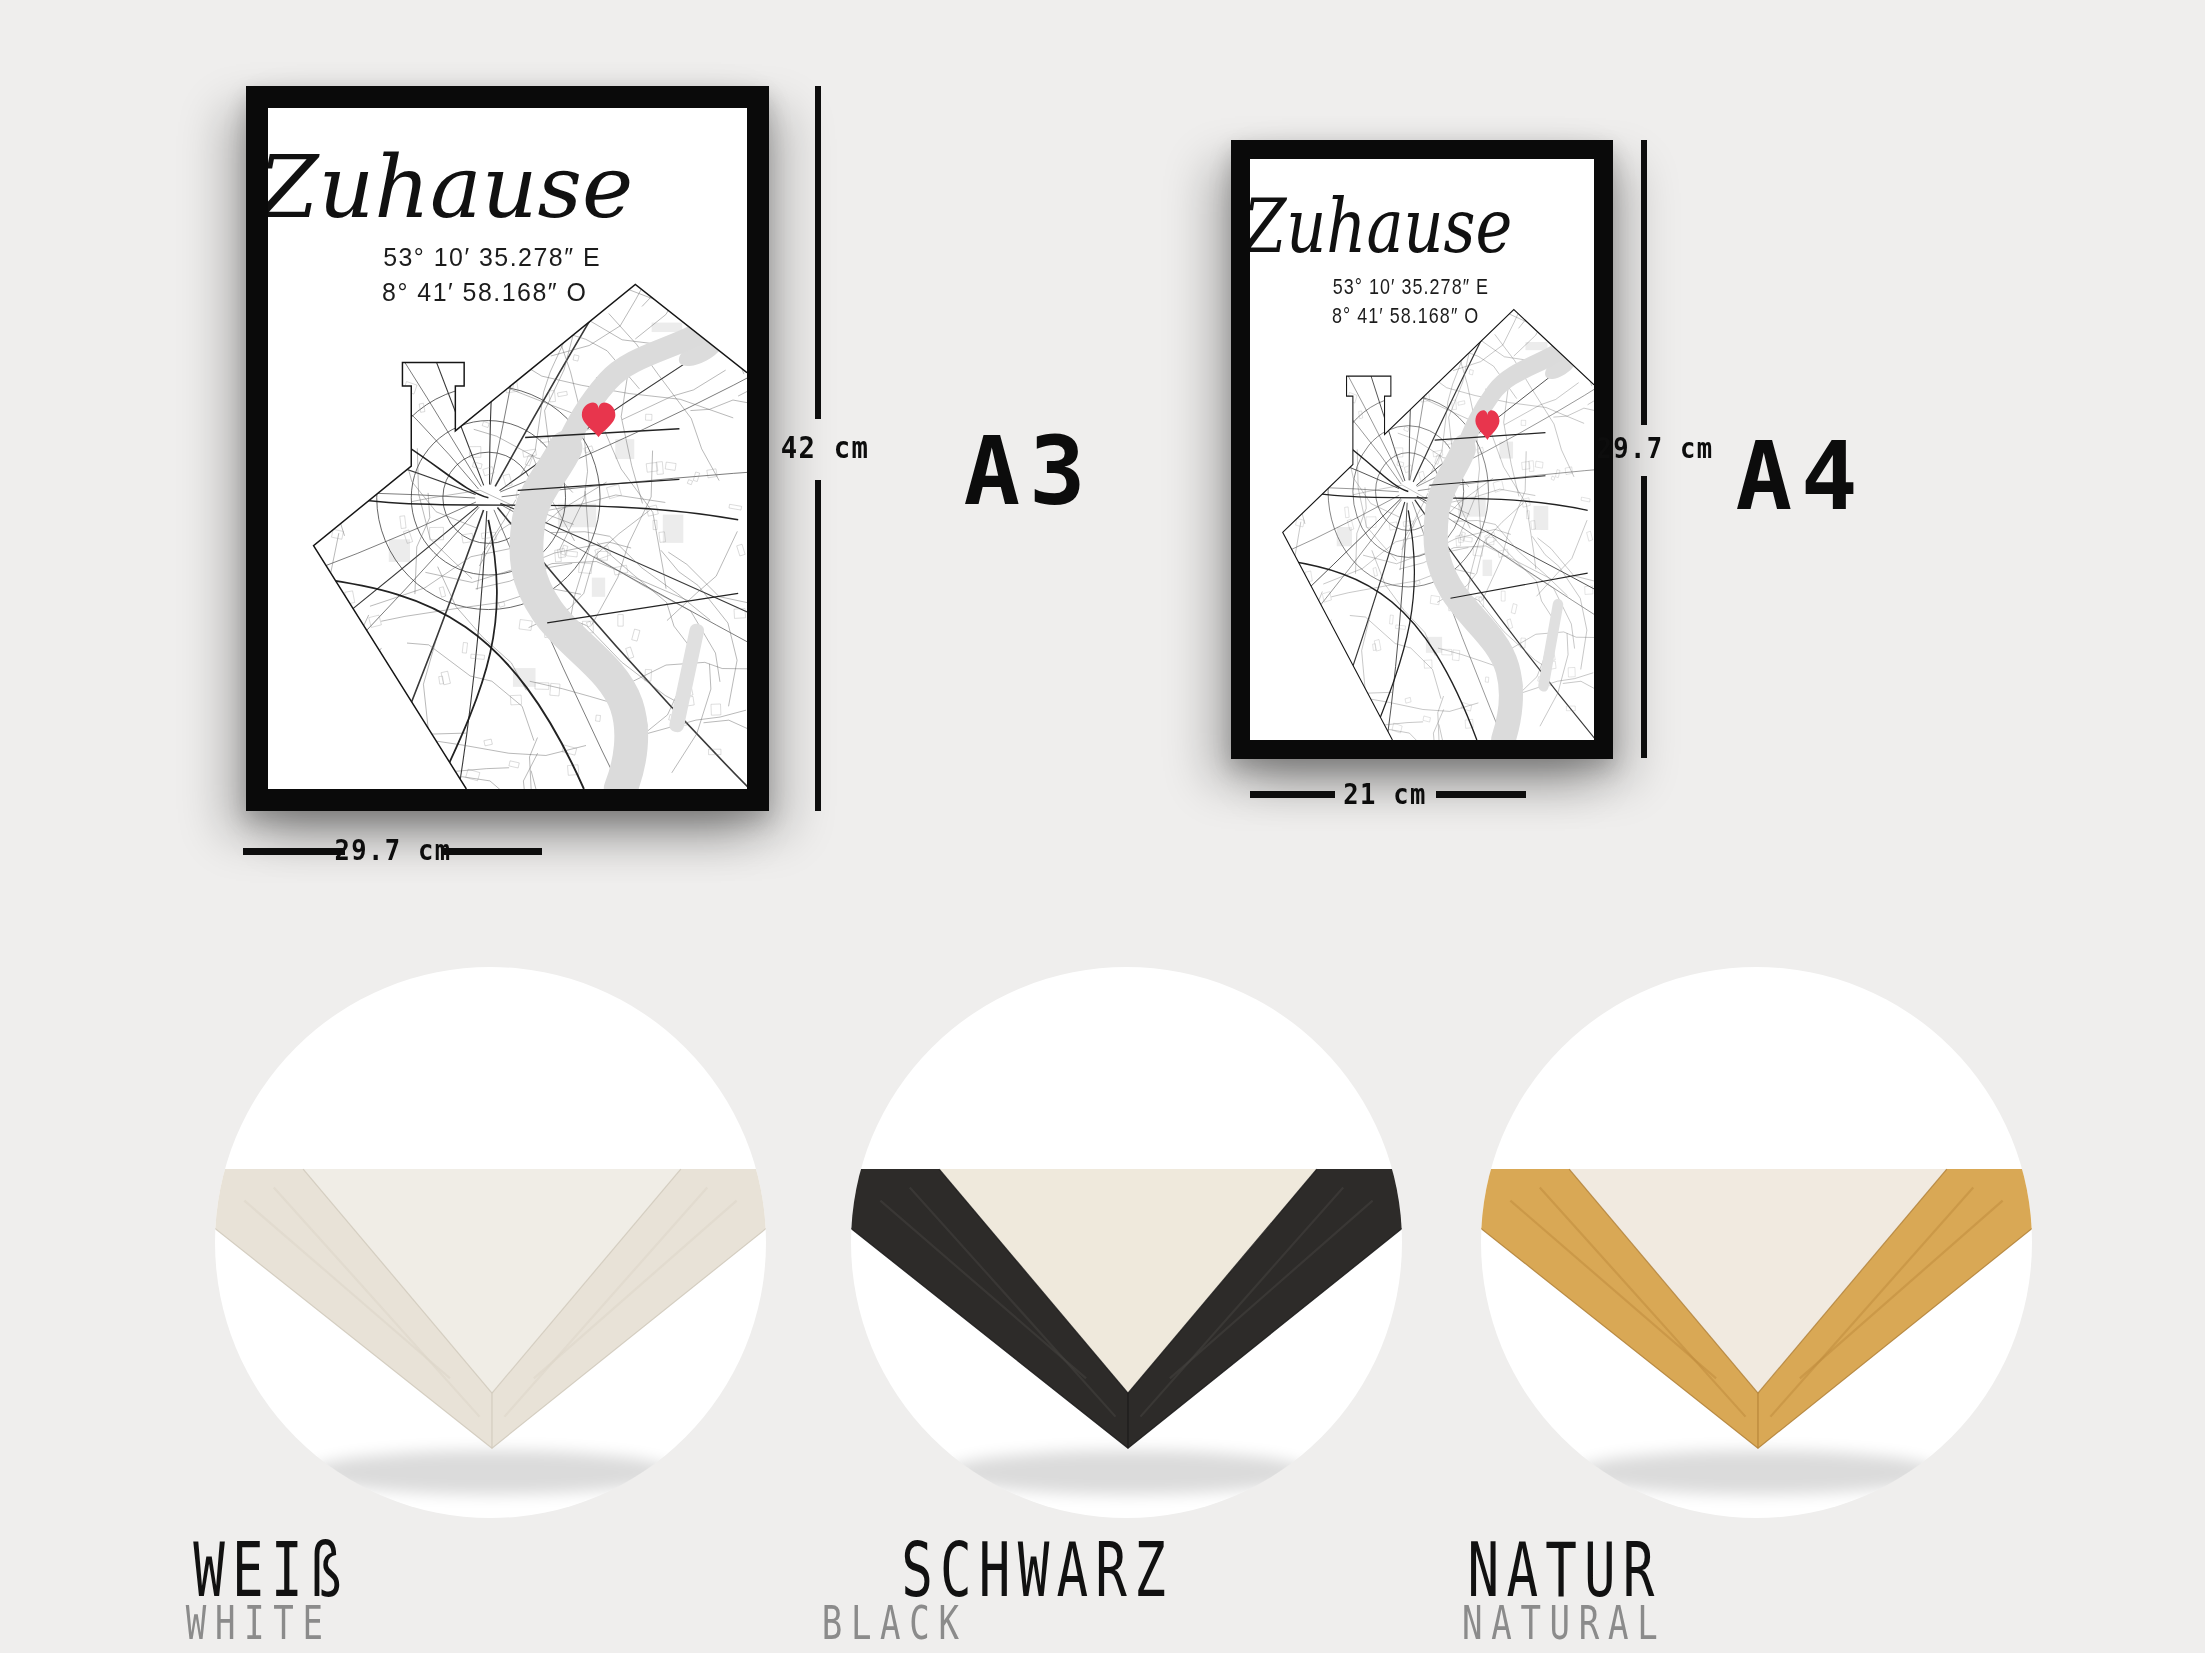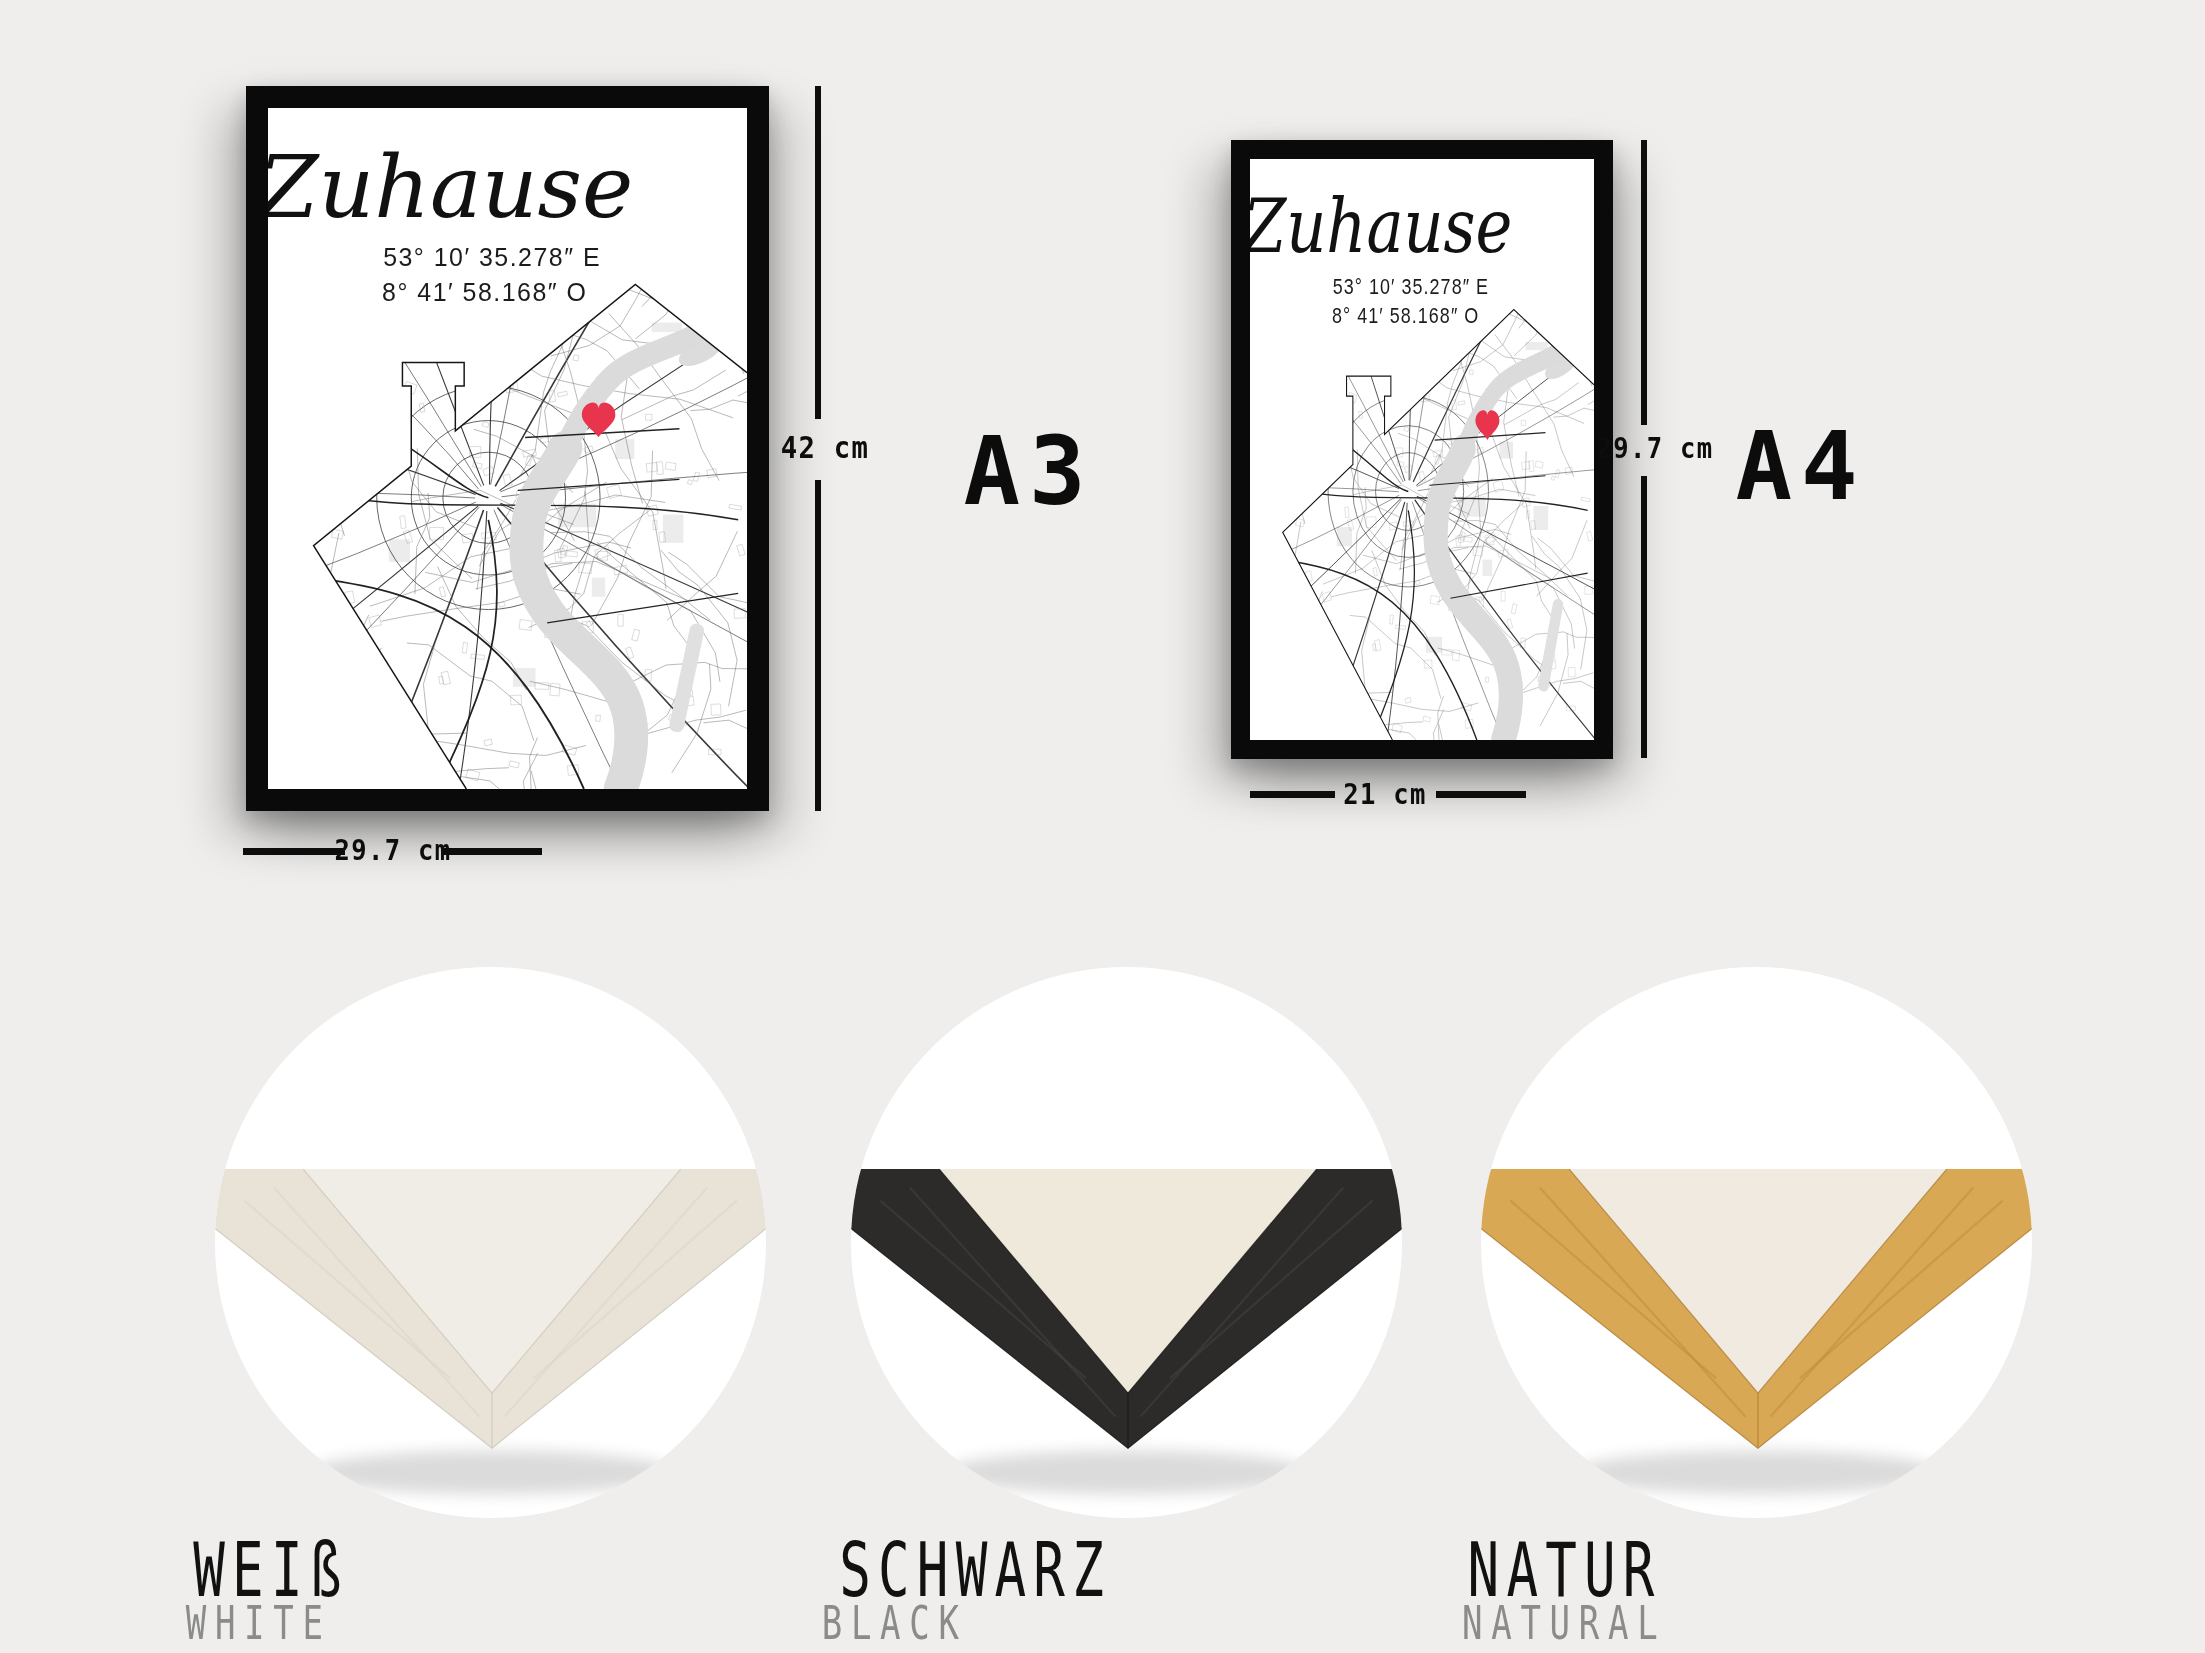--- a/index.html
+++ b/index.html
@@ -593,21 +593,21 @@
         </g>
         <path d="M 270,926 L 62,595 L 195,487 L 195,378 L 183,378 L 183,346 L 267,346 L 267,378 L 255,378 L 255,439 L 500,240 L 652,360" fill="none" stroke="#151515" stroke-width="2"></path>
         <path d="M0,12 C-2,8 -12,2.5 -12,-4 C-12,-9.5 -8,-13 -4,-13 C-1.8,-13 0,-11 0,-8.5 C0,-11 1.8,-13 4,-13 C8,-13 12,-9.5 12,-4 C12,2.5 2,8 0,12 Z" transform="translate(450,425) scale(1.9)" fill="#e8354d"></path>
       </svg>
       </div>
   </div>
 
   <div class="dim-line" style="left:1641px;top:140px;width:5.9px;height:285px"></div>
   <div class="dim-line" style="left:1641px;top:476px;width:5.9px;height:282px"></div>
   <div class="dim-label" style="left:1655px;top:448px;font-size:29px">29.7 cm</div>
-  <div class="size-big" style="left:1801px;top:442px">A4</div>
+  <div class="size-big" style="left:1801px;top:452px">A4</div>
   <div class="dim-line" style="left:1250px;top:791px;width:85px;height:6.6px"></div>
   <div class="dim-line" style="left:1436px;top:791px;width:90px;height:6.6px"></div>
   <div class="dim-label" style="left:1385px;top:794px;font-size:29px">21 cm</div>
 
   <svg class="swatch-photo" style="left:215px;top:967px" viewBox="0 0 750 750" xmlns="http://www.w3.org/2000/svg">
     <defs>
       <clipPath id="cclip0">
           <circle cx="375" cy="375" r="375"></circle>
         </clipPath>
       <filter id="fblur0" x="-40%" y="-40%" width="180%" height="180%">
@@ -663,21 +663,21 @@
           <line x1="670" y1="300" x2="394" y2="612"></line>
       </g>
       <g class="edges" stroke="#191817">
         <line x1="120" y1="275" x2="377" y2="580"></line>
           <line x1="634" y1="275" x2="377" y2="580"></line>
         <line x1="377" y1="580" x2="377" y2="655"></line>
           <polyline points="-5,352 377,655 755,352"></polyline>
       </g>
     </g>
   </svg>
-  <div class="swatch-label" style="left:1112px;top:1570px"><span class="de">SCHWARZ</span></div>
+  <div class="swatch-label" style="left:1174px;top:1570px"><span class="de">SCHWARZ</span></div>
   <div class="swatch-sublabel" style="left:1127px;top:1623px"><span class="en">BLACK</span></div>
 
   <svg class="swatch-photo" style="left:1481px;top:967px" viewBox="0 0 750 750" xmlns="http://www.w3.org/2000/svg">
     <defs>
       <clipPath id="cclip2">
           <circle cx="375" cy="375" r="375"></circle>
         </clipPath>
       <filter id="fblur2" x="-40%" y="-40%" width="180%" height="180%">
           <feGaussianBlur stdDeviation="10"></feGaussianBlur>
         </filter>

